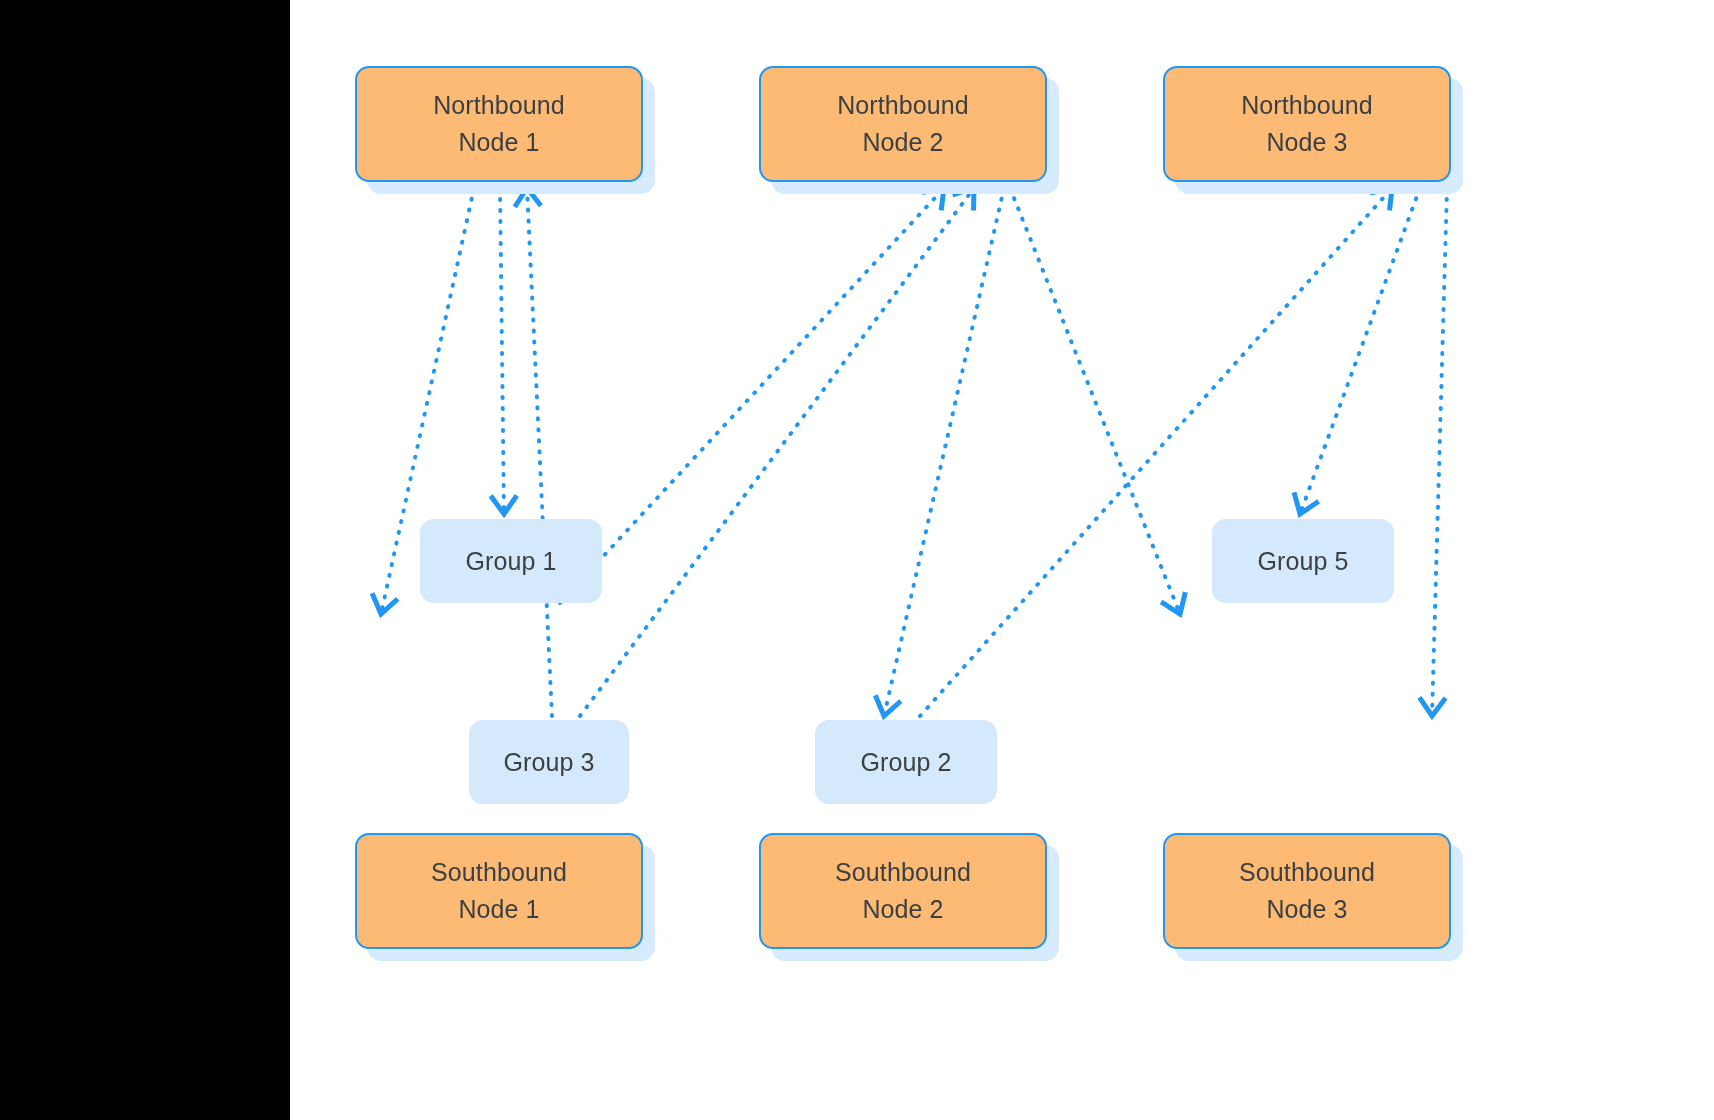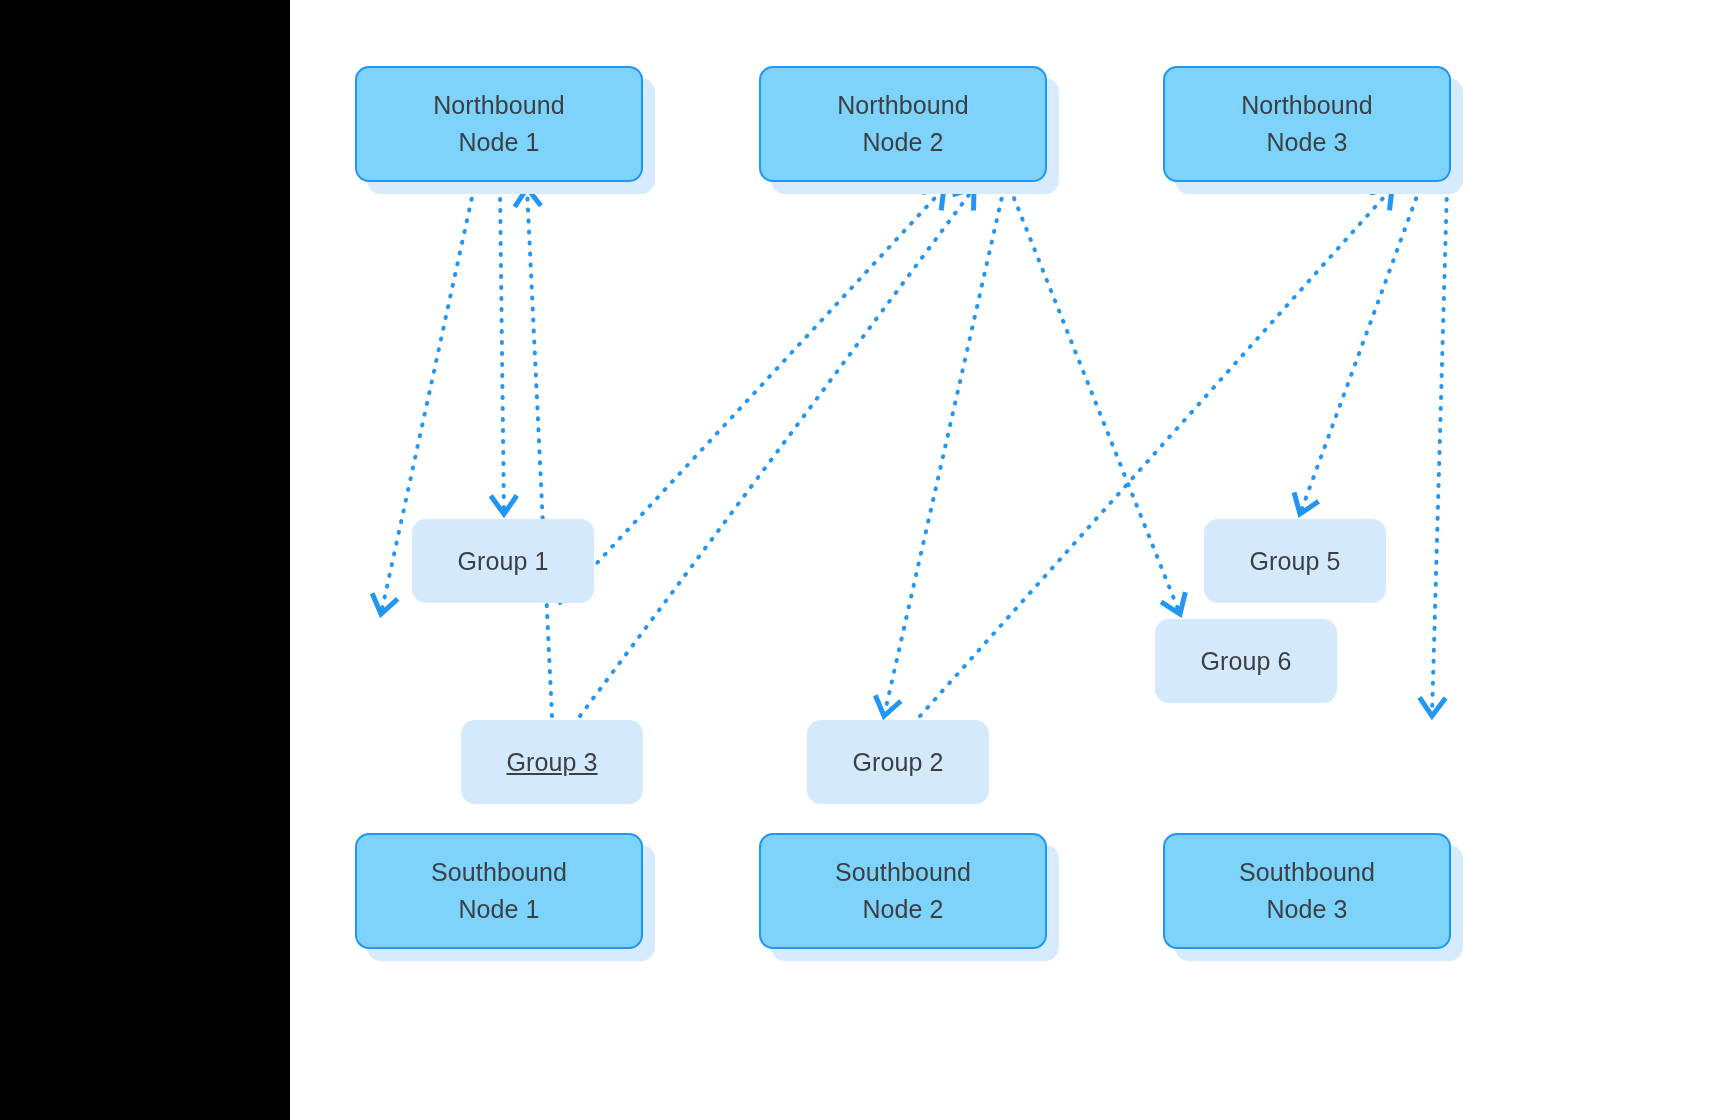--- a/index.html
+++ b/index.html
@@ -43,21 +43,21 @@
     background: #d6ebfd;
     border-radius: 14px;
   }
   .node-box {
     position: absolute;
     left: 0;
     top: 0;
     width: 100%;
     height: 100%;
     box-sizing: border-box;
-    background: #7dd3fc;
+    background: #fdba74;
     border: 2px solid #2196f3;
     border-radius: 14px;
     display: flex;
     flex-direction: column;
     align-items: center;
     justify-content: center;
     color: #3c4043;
     font-size: 25px;
     line-height: 37px;
     letter-spacing: 0.1px;
@@ -72,20 +72,21 @@
     box-sizing: border-box;
     background: #d4eafc;
     border-radius: 14px;
     display: flex;
     align-items: center;
     justify-content: center;
     color: #3c4043;
     font-size: 25px;
     letter-spacing: 0.1px;
     white-space: nowrap;
+    margin-left: 8px;
   }
 </style>
 </head>
 <body>
 
 <div id="canvas">
   <div id="whitepane"></div>
 
   <svg id="edges" viewBox="0 0 1714 1120" xmlns="http://www.w3.org/2000/svg">
     <g id="edge-group" stroke="#2196f3" stroke-width="4" stroke-dasharray="1 10" stroke-linecap="round" fill="none">
@@ -132,31 +133,28 @@
     <div class="node-shadow"></div>
     <div class="node-box">
       <span class="node-line">Northbound</span>
       <span class="node-line">Node 3</span>
     </div>
   </div>
 
   <div class="group-box" style="left: 412px; top: 519px; width: 182px; height: 84px;">
     <span>Group 1</span>
   </div>
-  <div class="group-box" style="left: 461px; top: 720px; width: 182px; height: 84px; text-decoration: underline;">
+  <div class="group-box" style="left: 461px; top: 720px; width: 160px; height: 84px;">
     <span>Group 3</span>
   </div>
   <div class="group-box" style="left: 807px; top: 720px; width: 182px; height: 84px;">
     <span>Group 2</span>
   </div>
   <div class="group-box" style="left: 1204px; top: 519px; width: 182px; height: 84px; align-items: center;">
     <span>Group 5</span>
-  </div>
-  <div class="group-box" style="left: 1155px; top: 619px; width: 182px; height: 84px;">
-    <span>Group 6</span>
   </div>
 
   <div class="node-wrap" style="left: 355px; top: 833px; width: 288px; height: 116px;">
     <div class="node-shadow"></div>
     <div class="node-box">
       <span class="node-line">Southbound</span>
       <span class="node-line">Node 1</span>
     </div>
   </div>
   <div class="node-wrap" style="left: 759px; top: 833px; width: 288px; height: 116px;">

